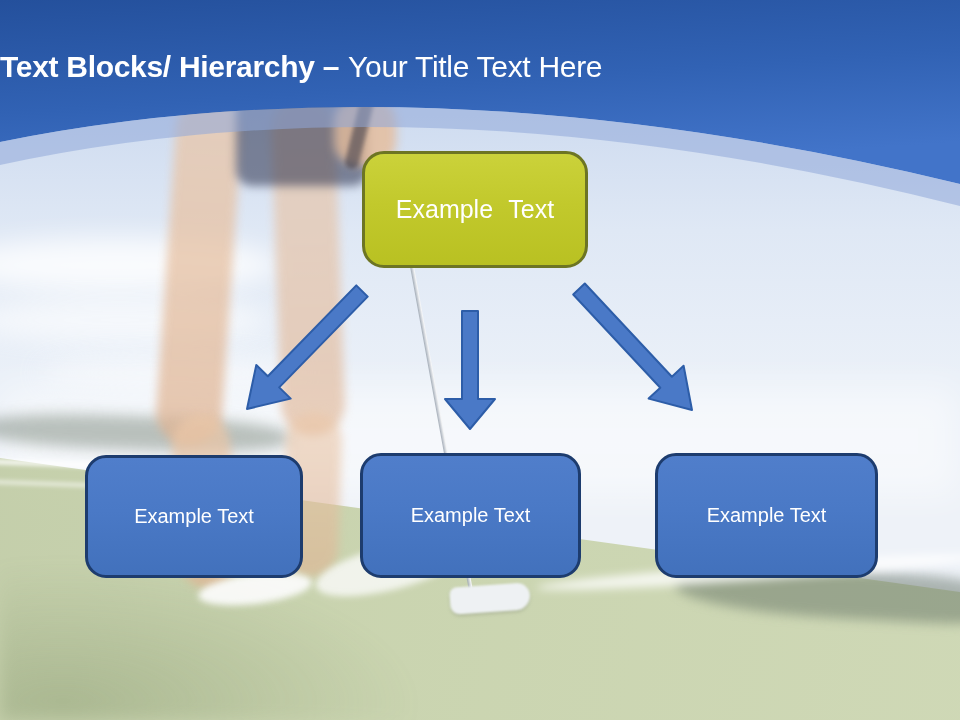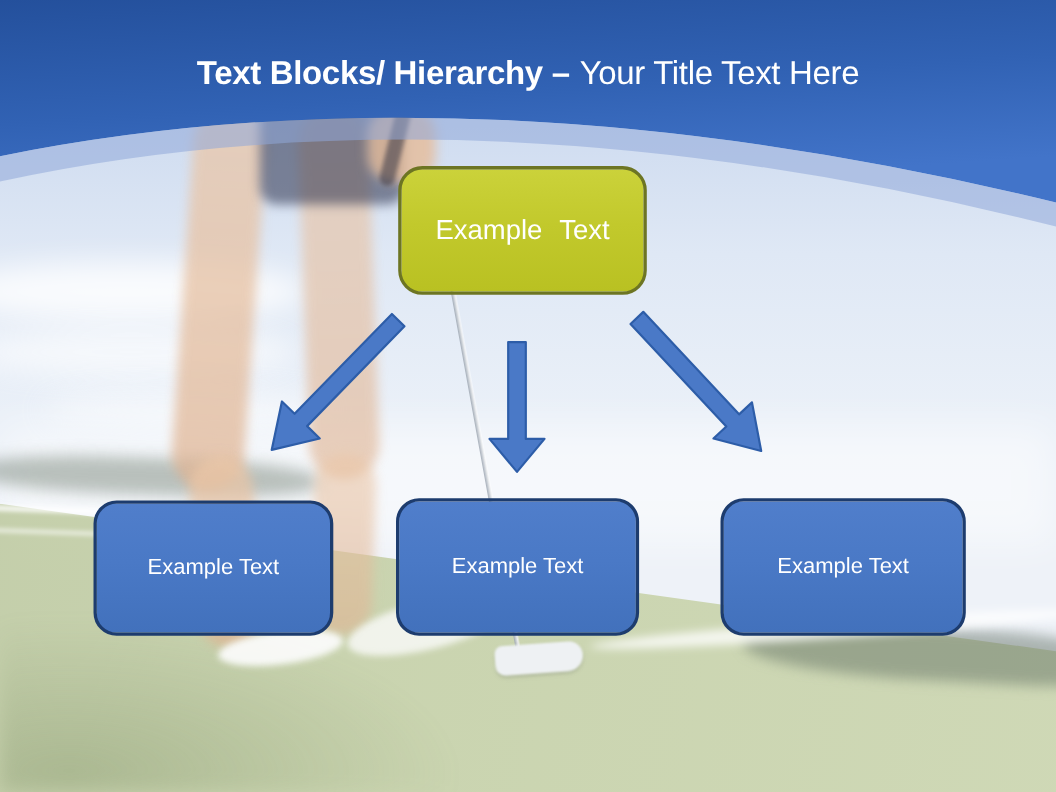--- a/index.html
+++ b/index.html
@@ -35,21 +35,21 @@
   .grip{left:354px; top:82px; width:14px; height:88px; background:rgba(52,52,68,.55); border-radius:7px; transform:rotate(14deg); filter:blur(2px);}
   .shaft{left:391px; top:162px; width:4px; height:434px;
     background:linear-gradient(90deg, rgba(150,160,172,.85), #ffffff);
     transform:rotate(-10.3deg); transform-origin:top left; filter:blur(.4px);}
   .shoe{background:rgba(252,252,252,.92); border-radius:50%; filter:blur(3px);}
   .shoe1{left:198px; top:574px; width:114px; height:30px; transform:rotate(-7deg);}
   .shoe2{left:314px; top:546px; width:152px; height:44px; transform:rotate(-14deg); opacity:.85;}
   .putter{left:450px; top:585px; width:80px; height:27px; background:#eef1f3; border-radius:8px 14px 16px 10px; transform:rotate(-4deg); filter:blur(1px); box-shadow:0 2px 3px rgba(120,130,110,.35);}
   
   .hdr-svg{left:0; top:0; z-index:2;}
-  .title{left:0; top:50px; width:960px; text-align:center; z-index:3;
+  .title{left:0; top:50px; width:960px; z-index:3;
     color:#fff; font-size:30px; letter-spacing:-0.3px; white-space:nowrap;}
   .title .b{font-weight:bold;}
   .title .r{font-weight:400; margin-left:9px;}
   
   .arrows-svg{left:0; top:0; z-index:3;}
   .block{z-index:4; display:flex; align-items:center; justify-content:center;
     color:#fff; text-align:left; box-sizing:border-box;}
   .block-top{left:362px; top:151px; width:226px; height:117px;
     background:linear-gradient(180deg,#cbd23a 0%,#c2c92c 45%,#b9c122 100%);
     border:3px solid #6d7523; border-radius:22px; font-size:25px; word-spacing:.35em;}

